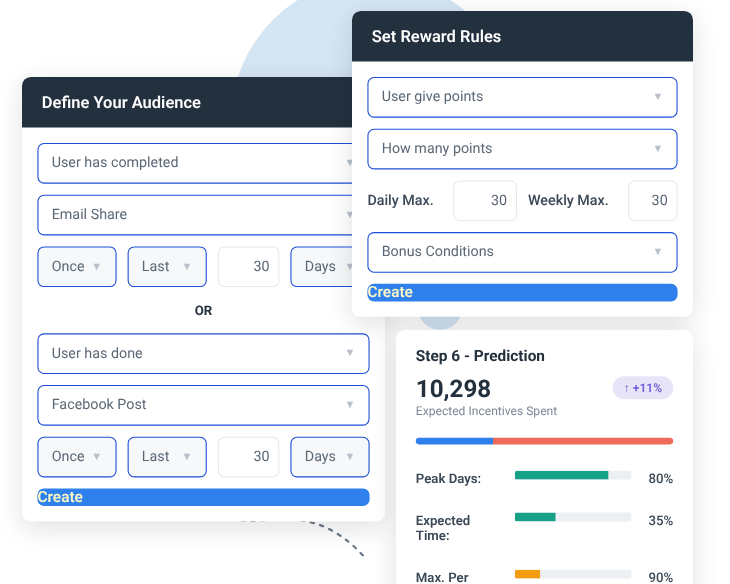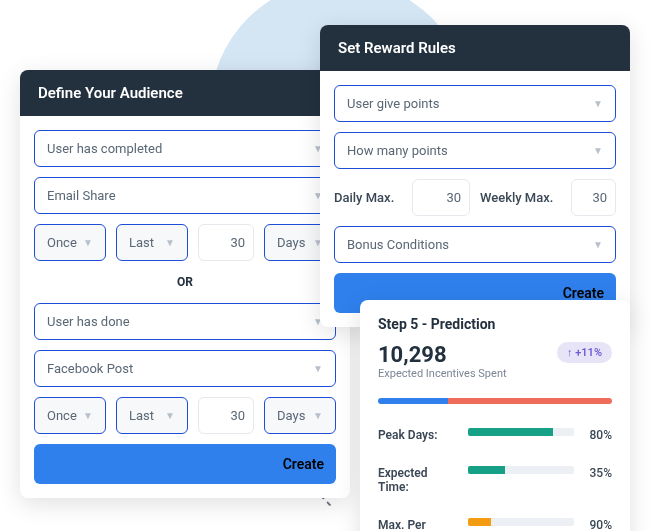--- a/index.html
+++ b/index.html
@@ -10,21 +10,21 @@
 .card-header{background:#23303e;color:#fff;padding:14px 18px;border-radius:8px 8px 0 0;font-weight:600;font-size:15px}
 .card-body{padding:14px}
 .select{border:1px solid #1d4ed8;border-radius:6px;padding:10px 12px;font-size:13px;color:#5a6775;display:flex;justify-content:space-between;align-items:center;cursor:pointer;background:#fff}
 .select.filled{background:#f6f8fa}
 .select .chev{color:#b8c0ca;font-size:10px}
 .row{display:flex;gap:10px;margin-top:10px}
 .row>*{flex:1}
 .numbox{border:1px solid #e5e8ec;border-radius:6px;padding:10px 8px;font-size:13px;color:#5a6775;text-align:right;background:#fff;min-width:40px}
 .row .select{flex:1.2}
 .or{text-align:center;font-weight:700;font-size:12px;color:#23303e;margin:14px 0}
-.btn{background:#2f80ed;color:#000000;text-align:right;padding:12px;font-weight:600;font-size:14px;border-radius:6px;cursor:pointer;border:none;width:100%}
+.btn{background:#2f80ed;color:#fef9c3;text-align:left;padding:0;font-weight:600;font-size:14px;border-radius:6px;cursor:pointer;border:none;width:100%}
 .mt{margin-top:10px}
 .label-inline{display:flex;align-items:center;gap:18px}
 .label-inline .lbl{font-size:13px;color:#3a4755;font-weight:500;white-space:nowrap}
 .label-inline .numbox{flex:1}
 .pred-card{position:absolute;background:#fff;border-radius:8px;box-shadow:0 6px 24px rgba(0,0,0,0.12);padding:16px 18px;z-index:3}
 .pred-title{font-weight:700;font-size:14px;color:#23303e;margin-bottom:10px}
 .pred-row1{display:flex;justify-content:space-between;align-items:flex-start;margin-bottom:18px}
 .pred-value{font-weight:700;font-size:22px;color:#23303e}
 .pred-sub{font-size:11px;color:#7a8694}
 .badge{background:#e8e4f7;color:#6b5dd3;font-size:11px;font-weight:600;padding:4px 10px;border-radius:12px}
@@ -89,21 +89,21 @@
       <div class="numbox">30</div>
       <div class="select filled">
         <span>Days</span>
         <span class="chev">▼</span>
       </div>
     </div>
     <button class="btn mt">Create</button>
   </div>
 </div>
 
-<div class="card" style="left:320px;top:25px;width:310px;z-index:3">
+<div class="card" style="left:320px;top:10px;width:310px;z-index:3">
   <div class="card-header">Set Reward Rules</div>
   <div class="card-body">
     <div class="select">
       <span>User give points</span>
       <span class="chev">▼</span>
     </div>
     <div class="select mt">
       <span>How many points</span>
       <span class="chev">▼</span>
     </div>
@@ -119,21 +119,21 @@
     </div>
     <div class="select mt">
       <span>Bonus Conditions</span>
       <span class="chev">▼</span>
     </div>
     <button class="btn mt">Create</button>
   </div>
 </div>
 
 <div class="pred-card" style="left:360px;top:300px;width:270px">
-  <div class="pred-title">Step 5 - Prediction</div>
+  <div class="pred-title">Step 6 - Prediction</div>
   <div class="pred-row1">
     <div>
       <div class="pred-value">10,298</div>
       <div class="pred-sub">Expected Incentives Spent</div>
     </div>
     <div class="badge">↑ +11%</div>
   </div>
   <div class="grad-bar"></div>
   <div id="metrics">
       <div class="metric-row">

